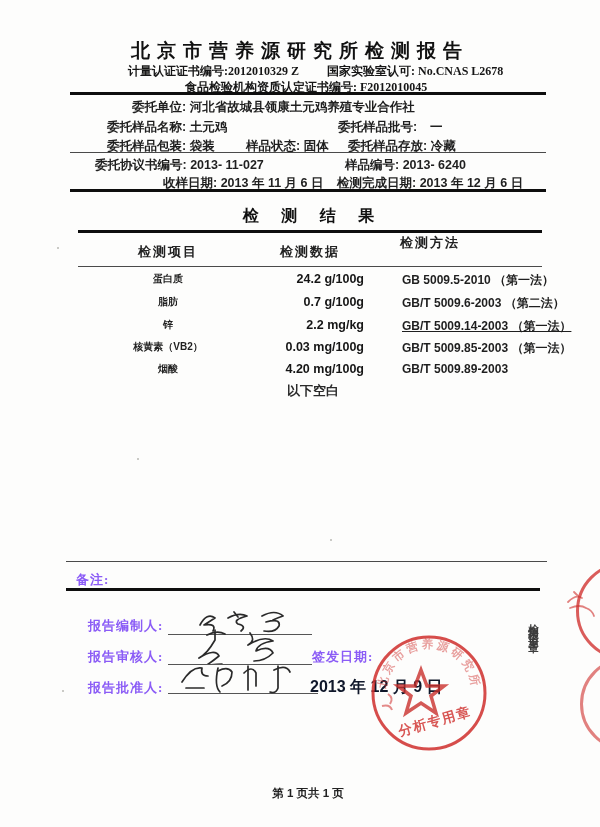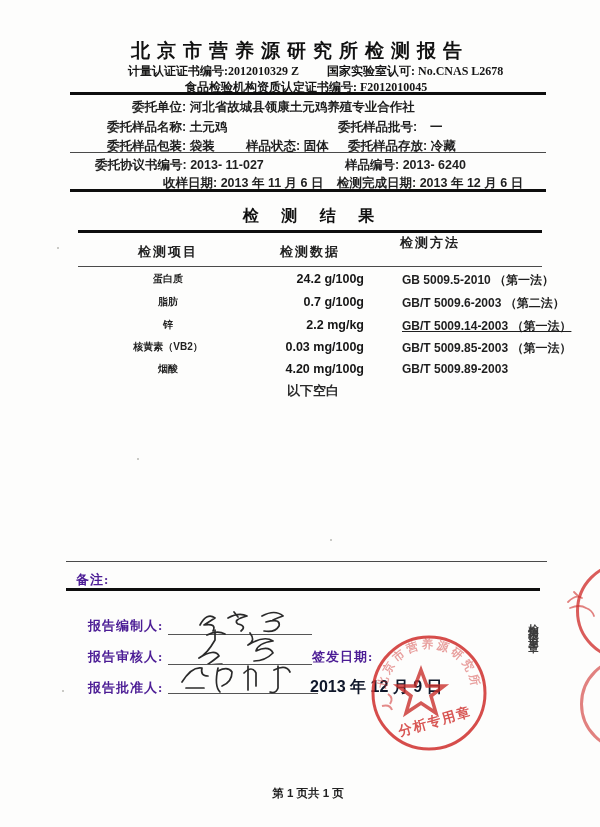--- a/index.html
+++ b/index.html
@@ -26,21 +26,21 @@
     top:206px;left:0;width:600px;text-align:center;padding-left:26px;box-sizing:border-box;
     font-size:16px;font-weight:bold;letter-spacing:9px;color:#101010;
   }
   .th{font-size:13px;font-weight:600;letter-spacing:2px;color:#222;}
   .td-item{font-size:10px;font-weight:600;width:160px;text-align:center;color:#1f1f1f;}
   .td-val{font-size:12.5px;font-weight:700;width:150px;text-align:right;color:#151515;}
   .td-method{font-size:12px;font-weight:600;color:#1f1f1f;}
   .endnote{font-size:13px;font-weight:600;width:130px;text-align:center;color:#2a2a2a;}
   .label-serif{
     font-family:"Liberation Serif","DejaVu Serif",serif;
-    font-weight:bold;font-size:13px;letter-spacing:1px;color:#4c1d95;
+    font-weight:bold;font-size:13px;letter-spacing:1px;color:#8b5cf6;
   }
   .sigline{position:absolute;height:1px;background:#555;}
   .issue-date{font-size:16px;font-weight:700;color:#0f172a;}
   .footer{
     top:786px;left:0;width:600px;text-align:center;padding-left:16px;box-sizing:border-box;
     font-size:11.5px;font-weight:600;color:#222;
   }
   .side-caption{
     top:615px;left:527px;writing-mode:vertical-rl;
     font-size:10.5px;letter-spacing:3px;color:#3c3c3c;font-weight:600;

